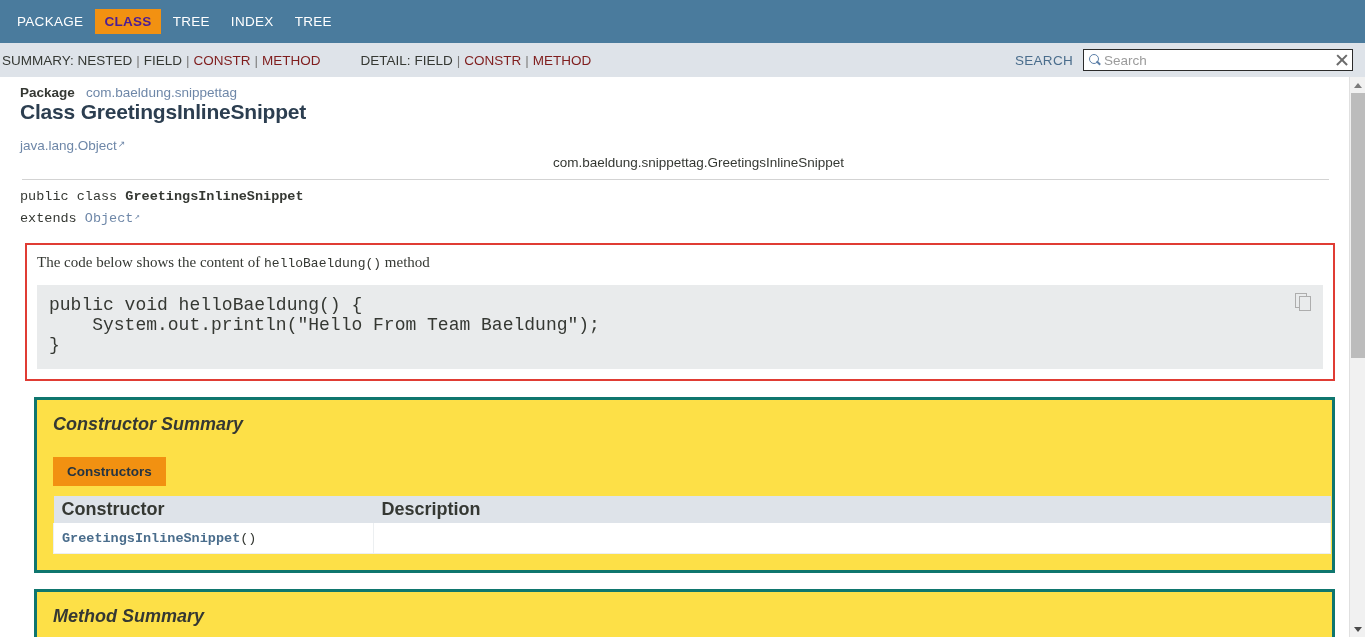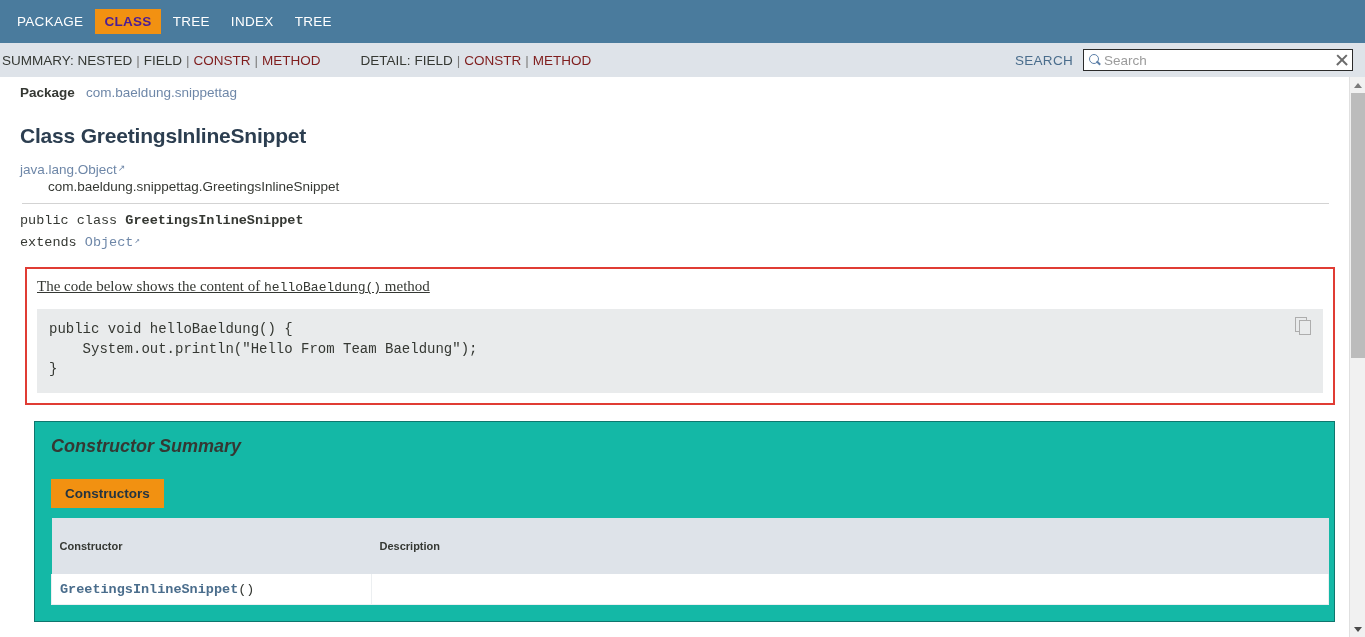--- a/index.html
+++ b/index.html
@@ -133,39 +133,39 @@
     font-size: 13.5px;
     color: #353833;
   }
   .pkg-label { font-weight: bold; }
   .pkg-link { color: #6e87a8; cursor: pointer; }
 
   .class-title {
     font-size: 21px;
     font-weight: bold;
     color: #2c3e50;
-    margin-top: 24px;
+    margin-top: 0;
     letter-spacing: -.2px;
   }
 
   .inherit {
     margin-top: 12px;
     font-size: 13.5px;
     color: #353833;
     line-height: 17px;
   }
   .inherit-link { color: #6e87a8; cursor: pointer; }
   .ext-icon {
     display: inline-block;
     font-size: 9px;
     vertical-align: 3px;
     margin-left: 1px;
     color: #6e87a8;
   }
-  .inherit-sub { padding-left: 28px; }
+  .inherit-sub { padding-left: 28px; text-align: center; }
 
   .hr {
     border-top: 1px solid #d3d3d3;
     margin: 8px 20px 0 2px;
   }
 
   .signature {
     font-family: "Liberation Mono", monospace;
     font-size: 13.5px;
     color: #353833;
@@ -181,32 +181,31 @@
     border: 2px solid #e03c34;
     background: #ffffff;
     padding: 8px 10px 10px 10px;
     position: relative;
   }
   .snippet-desc {
     font-family: "Liberation Serif", serif;
     font-size: 15px;
     color: #353833;
     line-height: 18px;
-    text-decoration: underline;
   }
   .snippet-desc code {
     font-family: "Liberation Mono", monospace;
     font-size: 13px;
   }
   .snippet-code {
     margin-top: 12px;
     background: #e9ebec;
     padding: 10px 12px 14px 12px;
     font-family: "Liberation Mono", monospace;
-    font-size: 14px;
+    font-size: 18px;
     line-height: 20px;
     color: #353833;
     white-space: pre;
     position: relative;
   }
   .copy-icon {
     position: absolute;
     top: 8px; right: 12px;
     width: 16px; height: 17px;
     cursor: pointer;
@@ -224,22 +223,22 @@
     position: absolute;
     left: 4px; top: 3px;
     width: 10px; height: 13px;
     border: 1.5px solid #adadad;
     background: #e9ebec;
   }
 
   
   .summary {
     margin: 16px 14px 0 14px;
-    background: #14b8a6;
-    border: 1px solid #0f766e;
+    background: #fde047;
+    border: 3px solid #0f766e;
     padding: 14px 18px 16px 16px;
   }
   .summary-title {
     font-size: 18px;
     font-weight: bold;
     font-style: italic;
     color: #353833;
     margin-bottom: 22px;
   }
   .tabs { display: flex; gap: 14px; }
@@ -249,24 +248,24 @@
     padding: 7px 14px;
     cursor: pointer;
     white-space: nowrap;
   }
   .tab.active { background: #f29111; color: #253441; }
 
   .tbl { width: 1278px; border-collapse: collapse; margin-top: 10px; }
   .tbl th {
     background: #dee3e9;
     text-align: left;
-    font-size: 11px;
+    font-size: 18px;
     font-weight: bold;
     color: #353833;
-    padding: 22px 8px;
+    padding: 3px 8px;
   }
   .tbl th.col-a { width: 320px; }
   .tbl td {
     background: #ffffff;
     border: 1px solid #eceff1;
     border-top: none;
     font-size: 13.5px;
     padding: 7px 8px;
   }
   .ctor-link {

